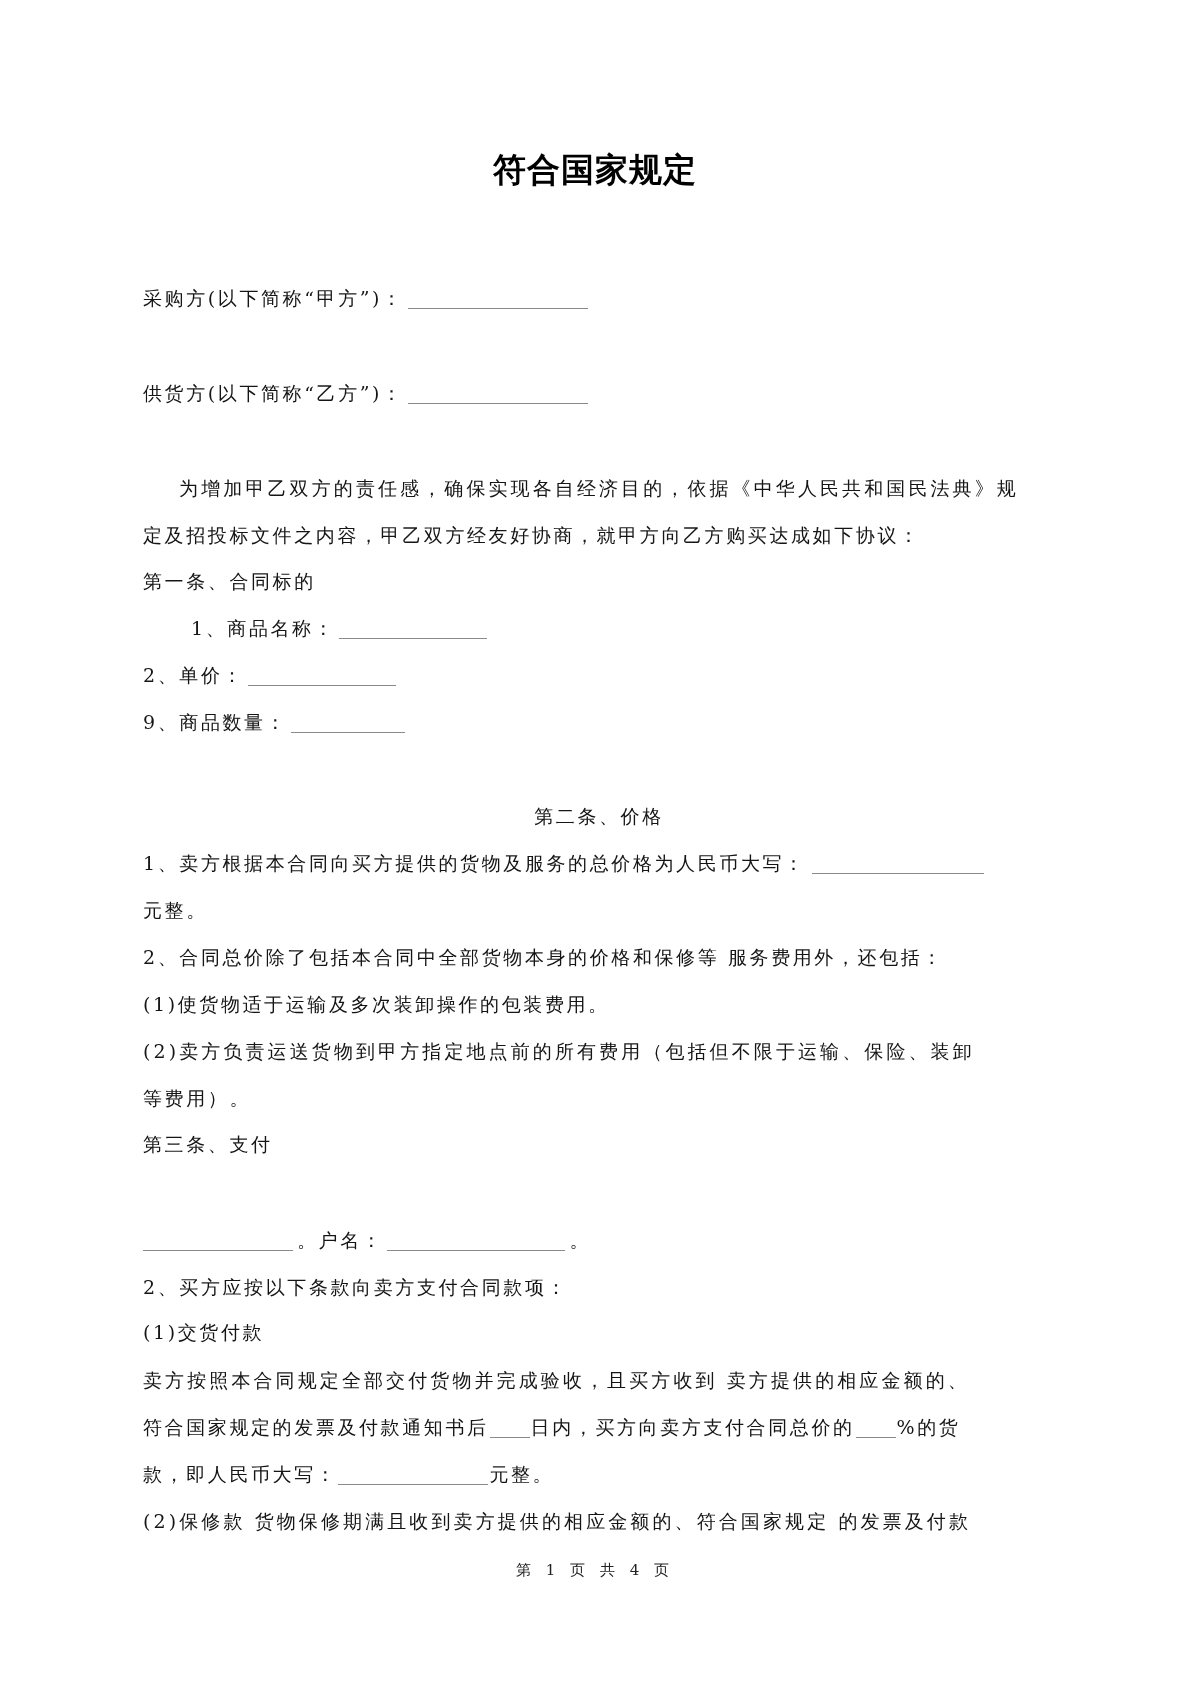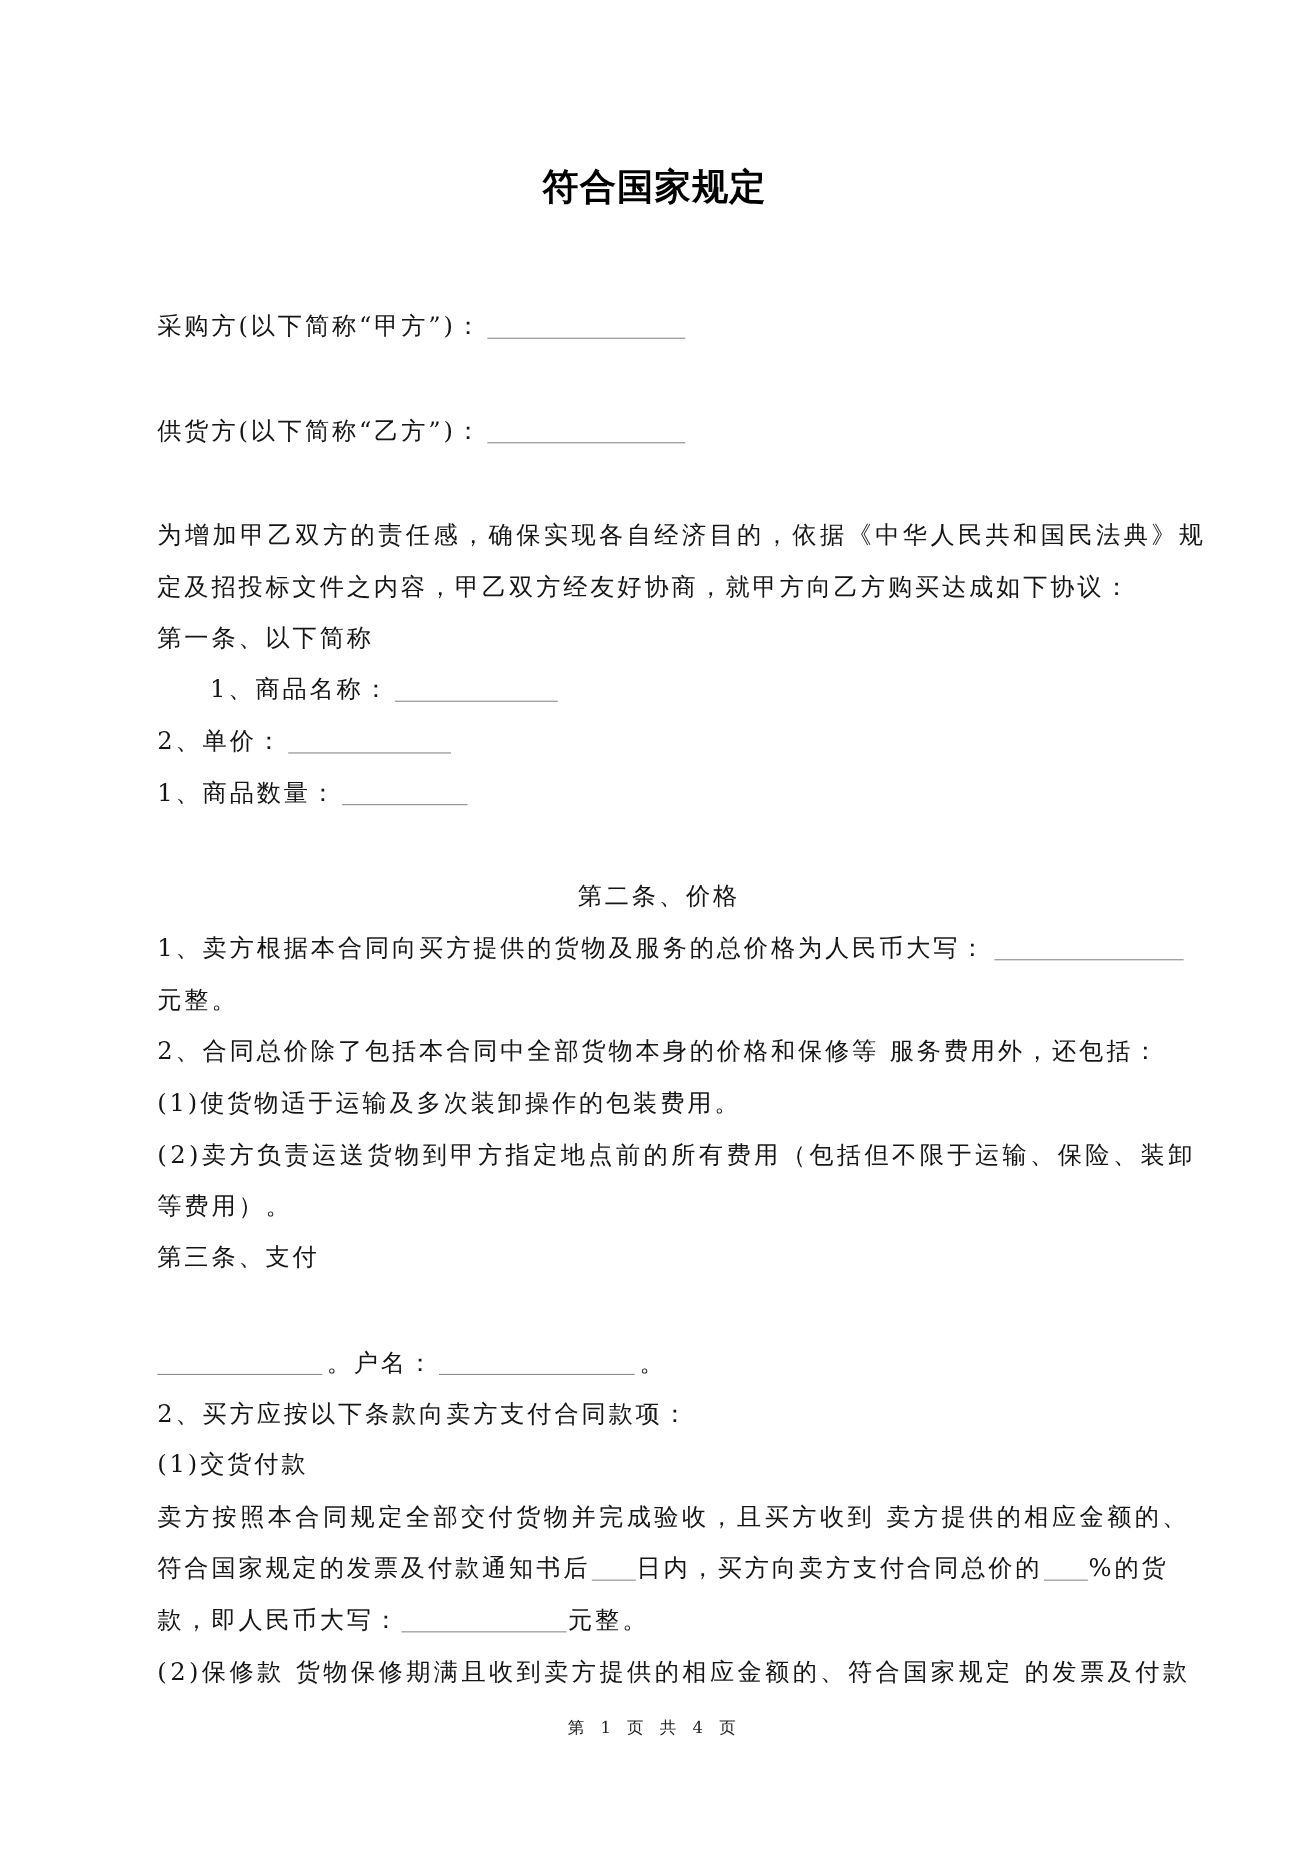--- a/index.html
+++ b/index.html
@@ -31,21 +31,21 @@
       font-family: "DejaVu Sans", "Liberation Sans", sans-serif;
       font-weight: bold;
       font-size: 33px;
       letter-spacing: 1px;
       color: #000;
     }
     .line {
       position: absolute;
       left: 143px;
       width: 912px;
-      font-size: 22px;
+      font-size: 19px;
       line-height: 30px;
       white-space: nowrap;
       letter-spacing: 2.6px;
       color: #151515;
     }
     .line.justify { letter-spacing: 3.1px; }
     .blank {
       display: inline-block;
       border-bottom: 1.5px solid #8a8a8a;
       height: 22px;
@@ -73,29 +73,29 @@
   <div class="line" style="top:283px;">
     <span>采购方(以下简称“甲方”)：</span><span class="blank" style="width:180px;"></span>
   </div>
   <div class="line" style="top:378px;">
     <span>供货方(以下简称“乙方”)：</span><span class="blank" style="width:180px;"></span>
   </div>
 
   <div class="line justify" style="top:473px;text-align:center;">为增加甲乙双方的责任感，确保实现各自经济目的，依据《中华人民共和国民法典》规</div>
   <div class="line" style="top:520px;">定及招投标文件之内容，甲乙双方经友好协商，就甲方向乙方购买达成如下协议：</div>
 
-  <div class="line" style="top:566px;">第一条、以下简称</div>
+  <div class="line" style="top:566px;">第一条、合同标的</div>
   <div class="line" style="top:613px;margin-left:48px;">
     <span>1、商品名称：</span><span class="blank" style="width:148px;"></span>
   </div>
   <div class="line" style="top:660px;">
     <span>2、单价：</span><span class="blank" style="width:148px;"></span>
   </div>
   <div class="line" style="top:707px;">
-    <span>1、商品数量：</span><span class="blank" style="width:114px;"></span>
+    <span>9、商品数量：</span><span class="blank" style="width:114px;"></span>
   </div>
 
   <div class="line" style="top:801px;text-align:center;">第二条、价格</div>
   <div class="line" style="top:848px;">
     <span>1、卖方根据本合同向买方提供的货物及服务的总价格为人民币大写：</span><span class="blank" style="width:172px;margin-left:6px;"></span>
   </div>
   <div class="line" style="top:895px;">元整。</div>
   <div class="line" style="top:942px;">2、合同总价除了包括本合同中全部货物本身的价格和保修等 服务费用外，还包括：</div>
   <div class="line" style="top:989px;">(1)使货物适于运输及多次装卸操作的包装费用。</div>
   <div class="line justify" style="top:1036px;">(2)卖方负责运送货物到甲方指定地点前的所有费用（包括但不限于运输、保险、装卸</div>

